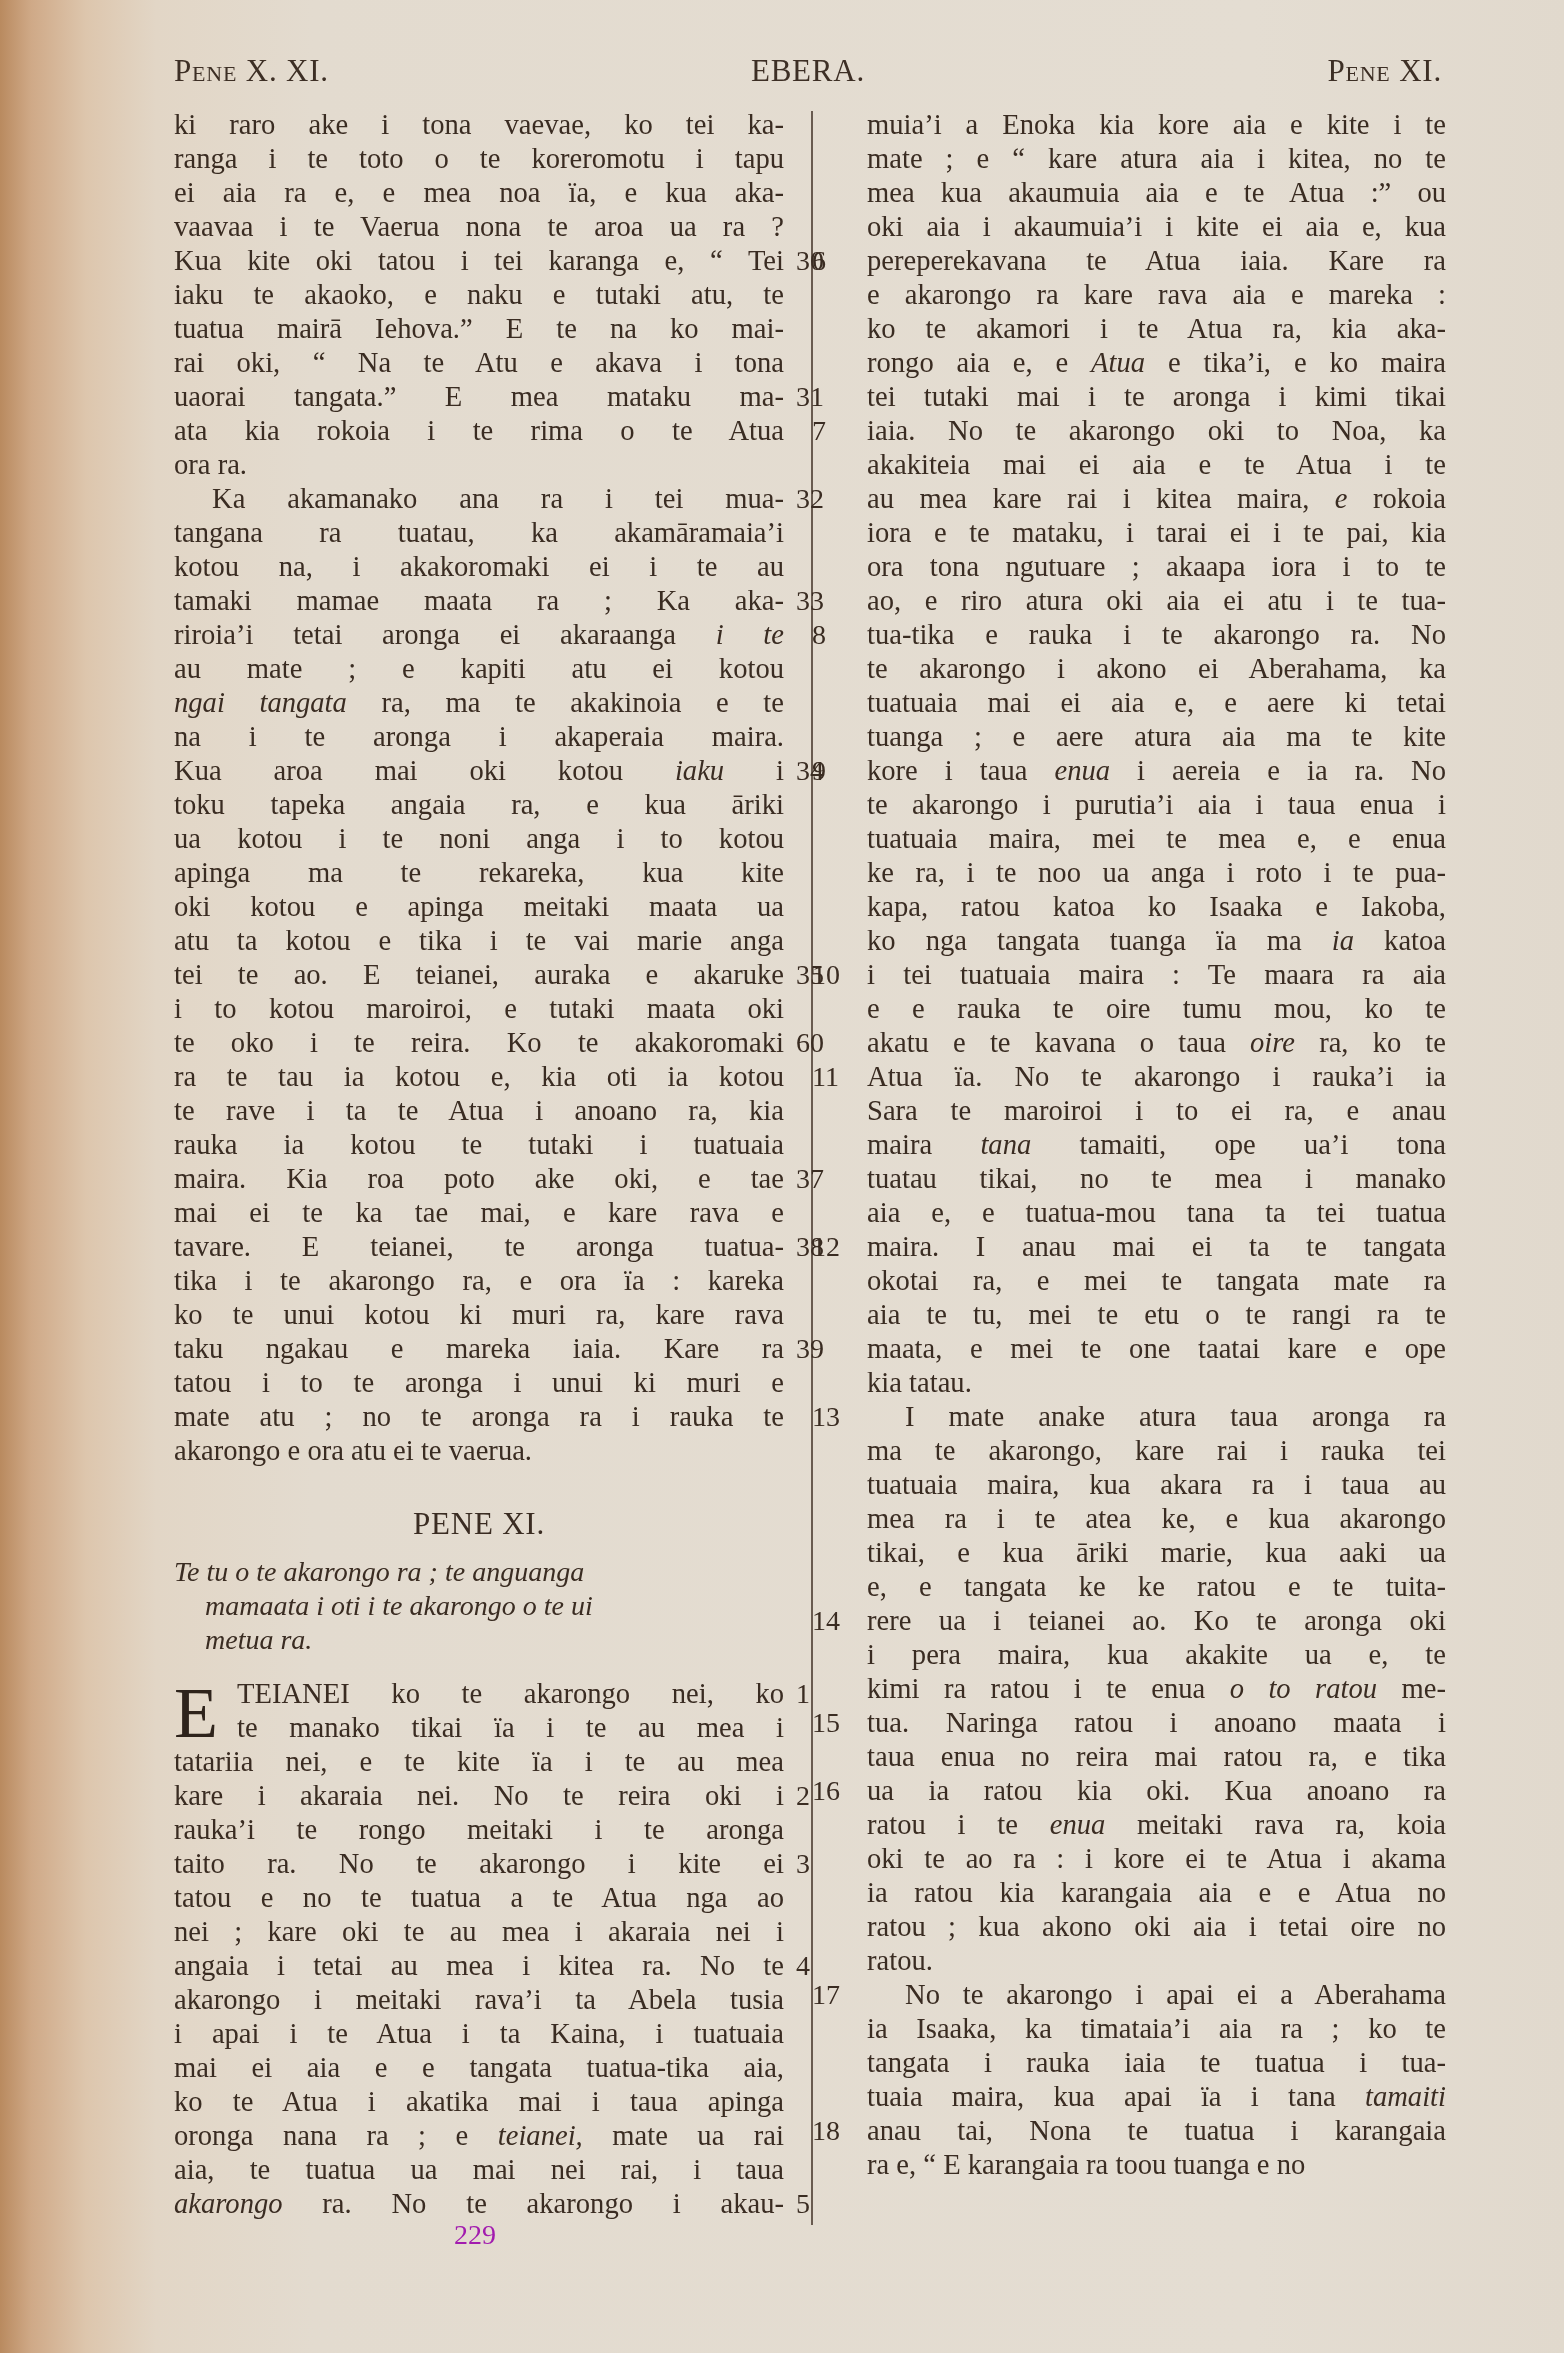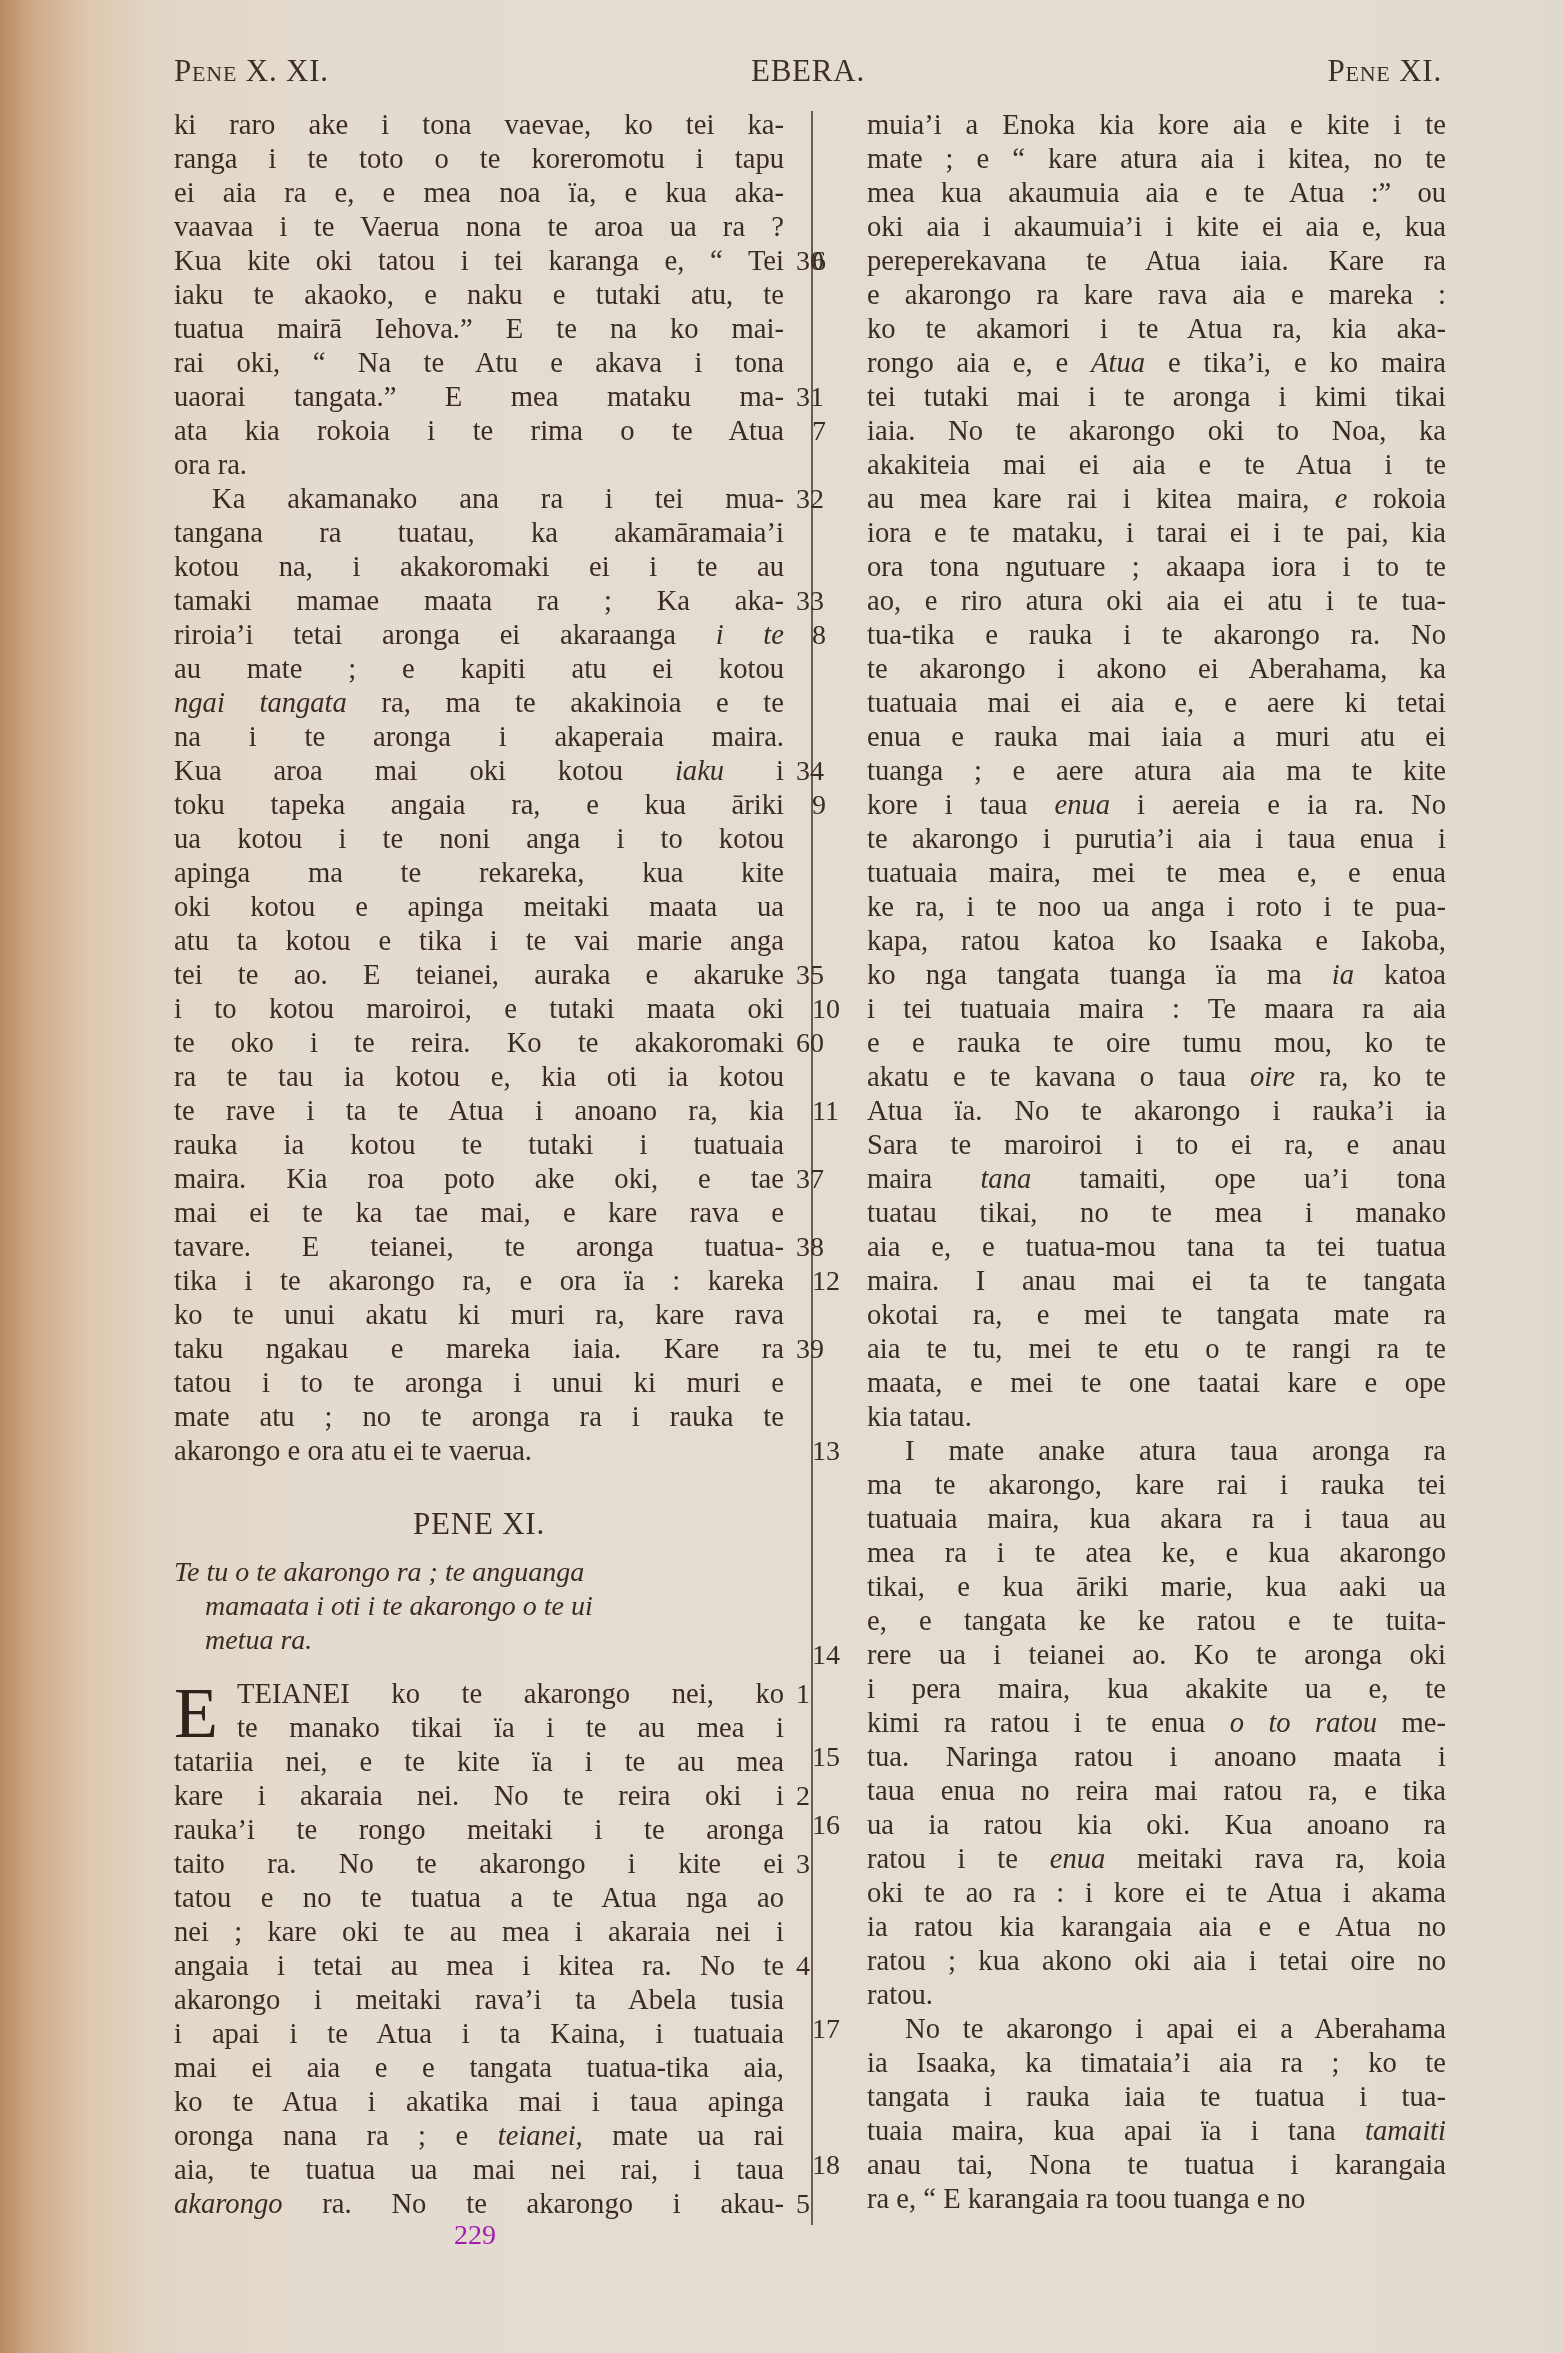--- a/index.html
+++ b/index.html
@@ -77,21 +77,21 @@
       <div class="line"><span>tei te ao.  E teianei, auraka e akaruke</span><span class="vnum">35</span></div>
       <div class="line"><span>i to kotou maroiroi, e tutaki maata oki</span></div>
       <div class="line"><span>te oko i te reira.  Ko te akakoromaki</span><span class="vnum">60</span></div>
       <div class="line"><span>ra te tau ia kotou e, kia oti ia kotou</span></div>
       <div class="line"><span>te rave i ta te Atua i anoano ra, kia</span></div>
       <div class="line"><span>rauka ia kotou te tutaki i tuatuaia</span></div>
       <div class="line"><span>maira.  Kia roa poto ake oki, e tae</span><span class="vnum">37</span></div>
       <div class="line"><span>mai ei te ka tae mai, e kare rava e</span></div>
       <div class="line"><span>tavare.  E teianei, te aronga tuatua-</span><span class="vnum">38</span></div>
       <div class="line"><span>tika i te akarongo ra, e ora ïa :  kareka</span></div>
-      <div class="line"><span>ko te unui akatu ki muri ra, kare rava</span></div>
+      <div class="line"><span>ko te unui kotou ki muri ra, kare rava</span></div>
       <div class="line"><span>taku ngakau e mareka iaia.  Kare ra</span><span class="vnum">39</span></div>
       <div class="line"><span>tatou i to te aronga i unui ki muri e</span></div>
       <div class="line"><span>mate atu ; no te aronga ra i rauka te</span></div>
       <div class="line last"><span>akarongo e ora atu ei te vaerua.</span></div>
     </div>
   <div class="chapter-title">PENE XI.</div>
   <div class="summary">
     <div class="sline">Te tu o te akarongo ra ; te anguanga</div>
     <div class="sline indent2">mamaata i oti i te akarongo o te ui</div>
     <div class="sline indent2">metua ra.</div>
@@ -133,21 +133,20 @@
       <div class="line"><span>tei tutaki mai i te aronga i kimi tikai</span></div>
       <div class="line"><span>iaia.  No te akarongo oki to Noa, ka</span><span class="vnum">7</span></div>
       <div class="line"><span>akakiteia mai ei aia e te Atua i te</span></div>
       <div class="line"><span>au mea kare rai i kitea maira,</span> <i>e</i> <span>rokoia</span></div>
       <div class="line"><span>iora e te mataku, i tarai ei i te pai, kia</span></div>
       <div class="line"><span>ora tona ngutuare ;  akaapa iora i to te</span></div>
       <div class="line"><span>ao, e riro atura oki aia ei atu i te tua-</span></div>
       <div class="line"><span>tua-tika e rauka i te akarongo ra.  No</span><span class="vnum">8</span></div>
       <div class="line"><span>te akarongo i akono ei Aberahama, ka</span></div>
       <div class="line"><span>tuatuaia mai ei aia e, e aere ki tetai</span></div>
-      <div class="line"><span>enua e rauka mai iaia a muri atu ei</span></div>
       <div class="line"><span>tuanga ;  e aere atura aia ma te kite</span></div>
       <div class="line"><span>kore i taua</span> <i>enua</i> <span>i aereia e ia ra.  No</span><span class="vnum">9</span></div>
       <div class="line"><span>te akarongo i purutia’i aia i taua enua i</span></div>
       <div class="line"><span>tuatuaia maira, mei te mea e, e enua</span></div>
       <div class="line"><span>ke ra, i te noo ua anga i roto i te pua-</span></div>
       <div class="line"><span>kapa, ratou katoa ko Isaaka e Iakoba,</span></div>
       <div class="line"><span>ko nga tangata tuanga ïa ma</span> <i>ia</i> <span>katoa</span></div>
       <div class="line"><span>i tei tuatuaia maira :  Te maara ra aia</span><span class="vnum">10</span></div>
       <div class="line"><span>e e rauka te oire tumu mou, ko te</span></div>
       <div class="line"><span>akatu e te kavana o taua</span> <i>oire</i> <span>ra, ko te</span></div>

